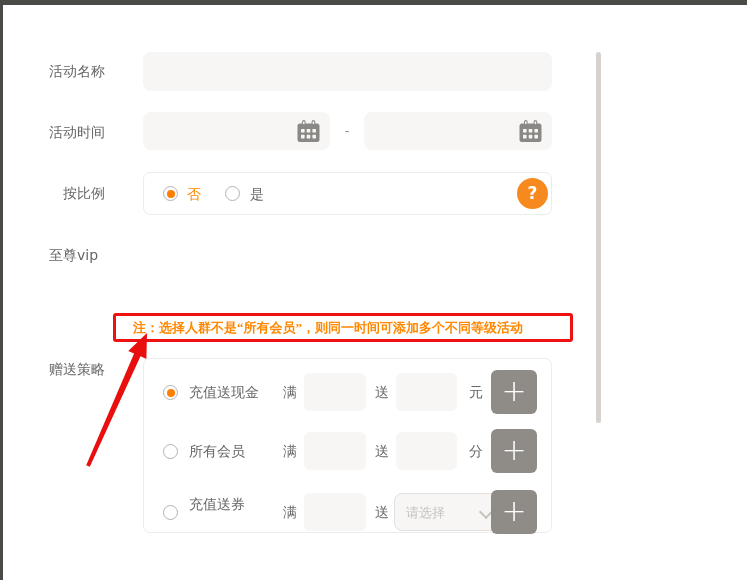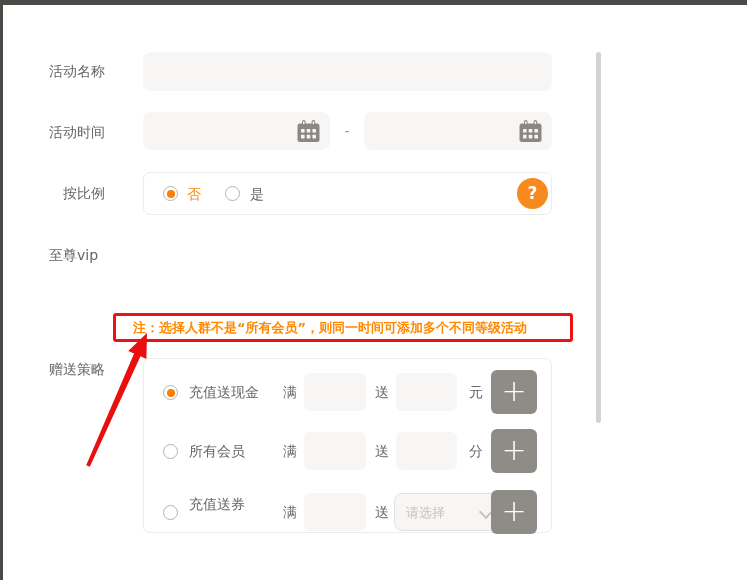--- a/index.html
+++ b/index.html
@@ -20,21 +20,21 @@
   .radio{position:absolute;width:15px;height:15px;border:1px solid #b5b3b0;border-radius:50%;
     background:#fff;box-sizing:border-box;cursor:pointer;}
   .radio.sel::after{content:"";position:absolute;left:2.5px;top:2.5px;width:8px;height:8px;
     border-radius:50%;background:#fd7e00;}
   .opt-lbl{position:absolute;font-size:14px;color:#666666;line-height:16px;white-space:nowrap;cursor:pointer;}
   .opt-lbl.sel{color:#ff8800;}
   .sep{color:#999;font-size:14px;text-align:center;}
   .help-circle{position:absolute;width:31px;height:31px;border-radius:50%;background:#f78a1e;
     color:#fff;font-size:17px;font-weight:bold;text-align:center;line-height:31px;cursor:pointer;}
   .note-frame{border:3px solid #ee1111;border-radius:3px;background:transparent;}
-  .note-text{color:#ff8800;font-size:13px;font-weight:bold;white-space:nowrap;line-height:15px;}
+  .note-text{color:#ff8800;font-size:13px;font-weight:bold;white-space:nowrap;line-height:15px;font-family:Liberation Serif, serif;}
   .small-input{position:absolute;background:#f7f6f4;border-radius:6px;border:none;outline:none;
     box-sizing:border-box;padding:0 8px;font-size:14px;color:#333;}
   .plus-btn{position:absolute;width:46px;height:44px;background:#8f8c88;border-radius:6px;
     color:#ffffff;display:flex;align-items:center;justify-content:center;cursor:pointer;}
   .plus-btn span{font-size:30px;font-weight:200;line-height:30px;margin-top:-3px;}
   .select-box{position:absolute;width:108px;height:38px;background:#f7f6f4;border:1px solid #e3e0dd;
     border-radius:8px;box-sizing:border-box;cursor:pointer;}
   .select-box .ph{position:absolute;left:11px;top:10px;font-size:13px;color:#c6c3bf;}
   .chevron{position:absolute;right:10px;top:13px;width:8px;height:8px;border-right:2px solid #c6c3bf;
     border-bottom:2px solid #c6c3bf;transform:rotate(45deg);}

